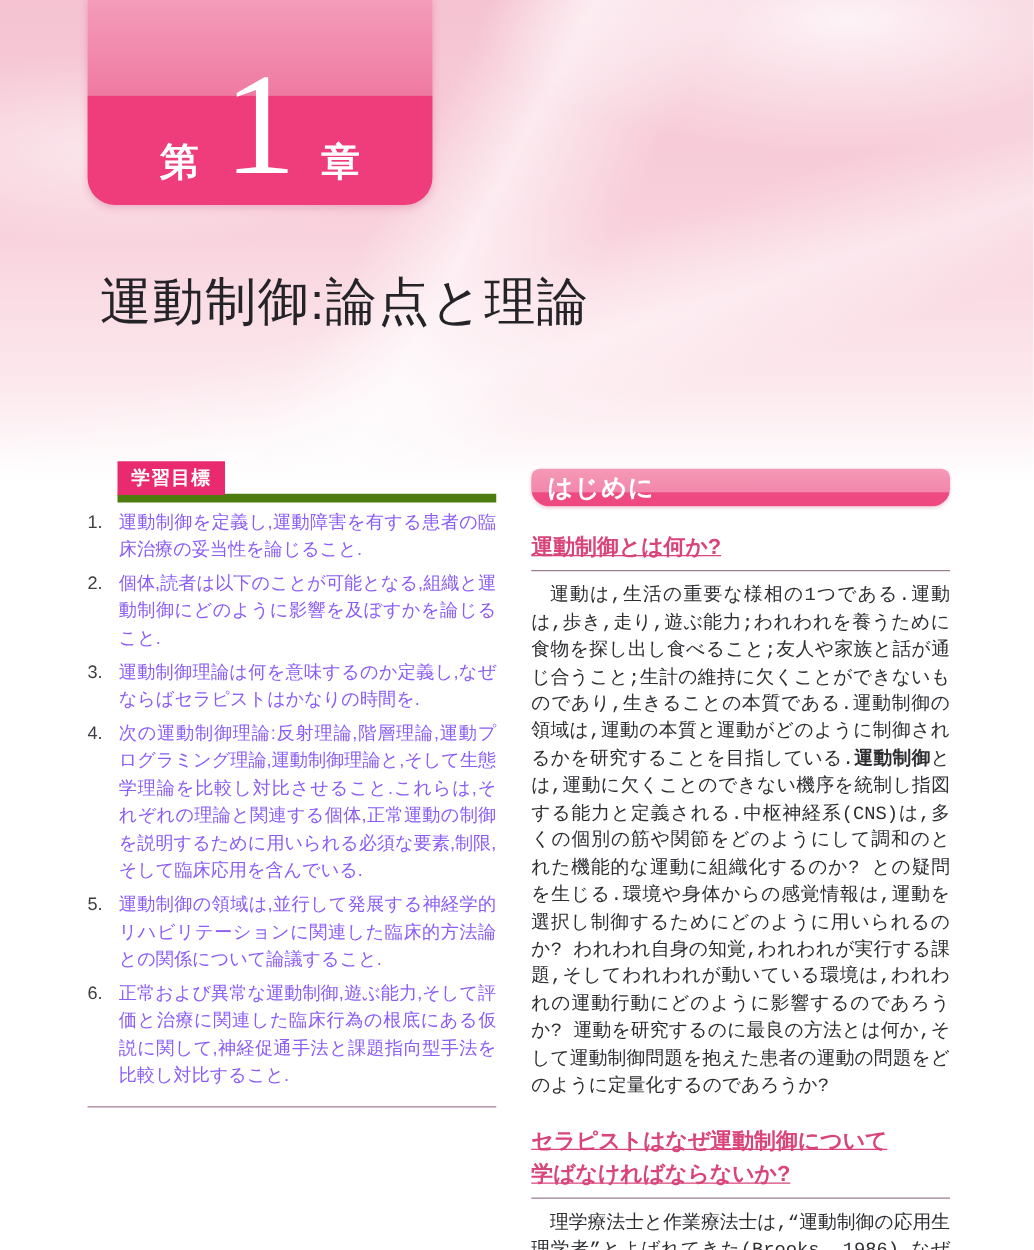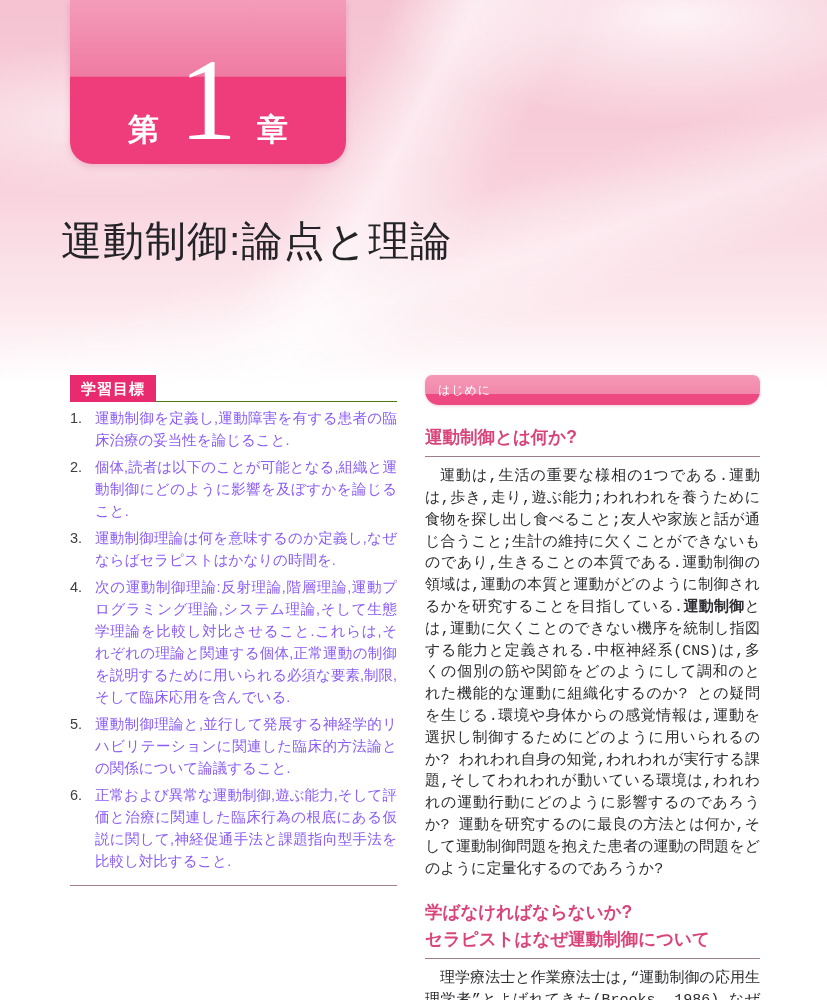--- a/index.html
+++ b/index.html
@@ -37,37 +37,38 @@
     color:#ffffff; font-size:31px; line-height:1;
     font-family:"Liberation Serif","DejaVu Serif",serif;
     font-weight:600; margin-bottom:3px;
   }
   .ch-num {
     color:#ffffff; font-size:116px; line-height:0.82;
     font-family:"Liberation Serif","DejaVu Serif",serif;
   }
   
   .chapter-title {
-    position:absolute; left:61px; top:214px;
+    position:absolute; left:80px; top:214px;
     font-size:41px; font-weight:500; letter-spacing:1px;
     color:#242428;
   }
   
   .columns {
     position:absolute; left:70px; top:375px;
     width:690px;
     display:flex; gap:28px;
   }
   .col-left  { width:327px; flex:none; }
   .col-right { width:335px; flex:none; }
 
   
   .objectives-header {
     position:relative; height:27px;
-    border-bottom:1px solid #4d7c0f;
+    border-bottom:7px solid #4d7c0f;
+    margin-left:24px;
   }
   .objectives-badge {
     position:absolute; left:0; bottom:-1px;
     background:#ea2a6e; color:#ffffff;
     font-size:15px; font-weight:700; letter-spacing:1px;
     padding:4px 11px 3px; line-height:1.35;
   }
   .objectives-intro {
     margin-top:15px;
     font-size:14.5px; line-height:22px; color:#3d3d42;
@@ -80,25 +81,25 @@
   .closing-rule { border-top:1px solid #a57e95; margin-top:13px; }
 
   
   .intro-banner {
     height:30px; border-radius:7px 7px 14px 14px;
     background:linear-gradient(180deg, #f599b7 0%, #f287aa 62%, #ee4a81 64%, #ee4a81 100%);
     box-shadow:0 1px 3px rgba(190,60,110,.25);
     display:flex; align-items:center;
     padding-left:13px;
   }
-  .intro-banner-label { color:#ffffff; font-size:12px; font-weight:400; letter-spacing:1px; }
+  .intro-banner-label { color:#ffffff; font-size:20px; font-weight:700; letter-spacing:1px; }
   .section-heading {
     margin-top:19px; padding-bottom:6px;
     border-bottom:1px solid #9b7f91;
-    color:#d9447a; font-size:17.5px; font-weight:700; line-height:1.5;
+    color:#d9447a; font-size:17.5px; font-weight:700; line-height:1.5;text-decoration:underline;
   }
   .hl { display:block; }
   .serif-para {
     margin-top:9px;
     font-family:Liberation Mono, monospace;
     font-size:15px; line-height:21.8px; color:#2d2d32;
     text-align:justify; text-indent:1em;
   }
   .bold-term { font-weight:700; }
 </style>
@@ -134,47 +135,47 @@
         <div class="obj-item">
           <span class="obj-num">2.</span>
           <span class="obj-text">個体,読者は以下のことが可能となる,組織と運動制御にどのように影響を及ぼすかを論じること.</span>
         </div>
         <div class="obj-item">
           <span class="obj-num">3.</span>
           <span class="obj-text">運動制御理論は何を意味するのか定義し,なぜならばセラピストはかなりの時間を.</span>
         </div>
         <div class="obj-item">
           <span class="obj-num">4.</span>
-          <span class="obj-text">次の運動制御理論:反射理論,階層理論,運動プログラミング理論,システム理論,そして生態学理論を比較し対比させること.これらは,それぞれの理論と関連する個体,正常運動の制御を説明するために用いられる必須な要素,制限,そして臨床応用を含んでいる.</span>
+          <span class="obj-text">次の運動制御理論:反射理論,階層理論,運動プログラミング理論,運動制御理論と,そして生態学理論を比較し対比させること.これらは,それぞれの理論と関連する個体,正常運動の制御を説明するために用いられる必須な要素,制限,そして臨床応用を含んでいる.</span>
         </div>
         <div class="obj-item">
           <span class="obj-num">5.</span>
-          <span class="obj-text">運動制御理論と,並行して発展する神経学的リハビリテーションに関連した臨床的方法論との関係について論議すること.</span>
+          <span class="obj-text">運動制御の領域は,並行して発展する神経学的リハビリテーションに関連した臨床的方法論との関係について論議すること.</span>
         </div>
         <div class="obj-item">
           <span class="obj-num">6.</span>
           <span class="obj-text">正常および異常な運動制御,遊ぶ能力,そして評価と治療に関連した臨床行為の根底にある仮説に関して,神経促通手法と課題指向型手法を比較し対比すること.</span>
         </div>
       </div>
 
       <div class="closing-rule"></div>
     </div>
 
     <div class="col-right">
       <div class="intro-banner">
         <span class="intro-banner-label">はじめに</span>
       </div>
 
       <h2 class="section-heading">運動制御とは何か?</h2>
 
       <p class="serif-para"><span>運動は,生活の重要な様相の1つである.運動は,歩き,走り,遊ぶ能力;われわれを養うために食物を探し出し食べること;友人や家族と話が通じ合うこと;生計の維持に欠くことができないものであり,生きることの本質である.運動制御の領域は,運動の本質と運動がどのように制御されるかを研究することを目指している.</span><strong class="bold-term">運動制御</strong><span>とは,運動に欠くことのできない機序を統制し指図する能力と定義される.中枢神経系(CNS)は,多くの個別の筋や関節をどのようにして調和のとれた機能的な運動に組織化するのか? との疑問を生じる.環境や身体からの感覚情報は,運動を選択し制御するためにどのように用いられるのか? われわれ自身の知覚,われわれが実行する課題,そしてわれわれが動いている環境は,われわれの運動行動にどのように影響するのであろうか? 運動を研究するのに最良の方法とは何か,そして運動制御問題を抱えた患者の運動の問題をどのように定量化するのであろうか?</span></p>
 
       <h2 class="section-heading">
+        <span class="hl">セラピストはなぜ運動制御について</span>
         <span class="hl">学ばなければならないか?</span>
-        <span class="hl">セラピストはなぜ運動制御について</span>
       </h2>
 
       <p class="serif-para">理学療法士と作業療法士は,“運動制御の応用生理学者”とよばれてきた(Brooks, 1986).なぜならばセラピストはかなりの時間を,機能的運動障害を呈する運動制御の問題をもつ患者の再教育に費やしているからである.運動障害の評価と治療は,正常な運動制御の神経基盤と</p>
     </div>
 
   </div>
 
 </div>
 
 </body></html>

